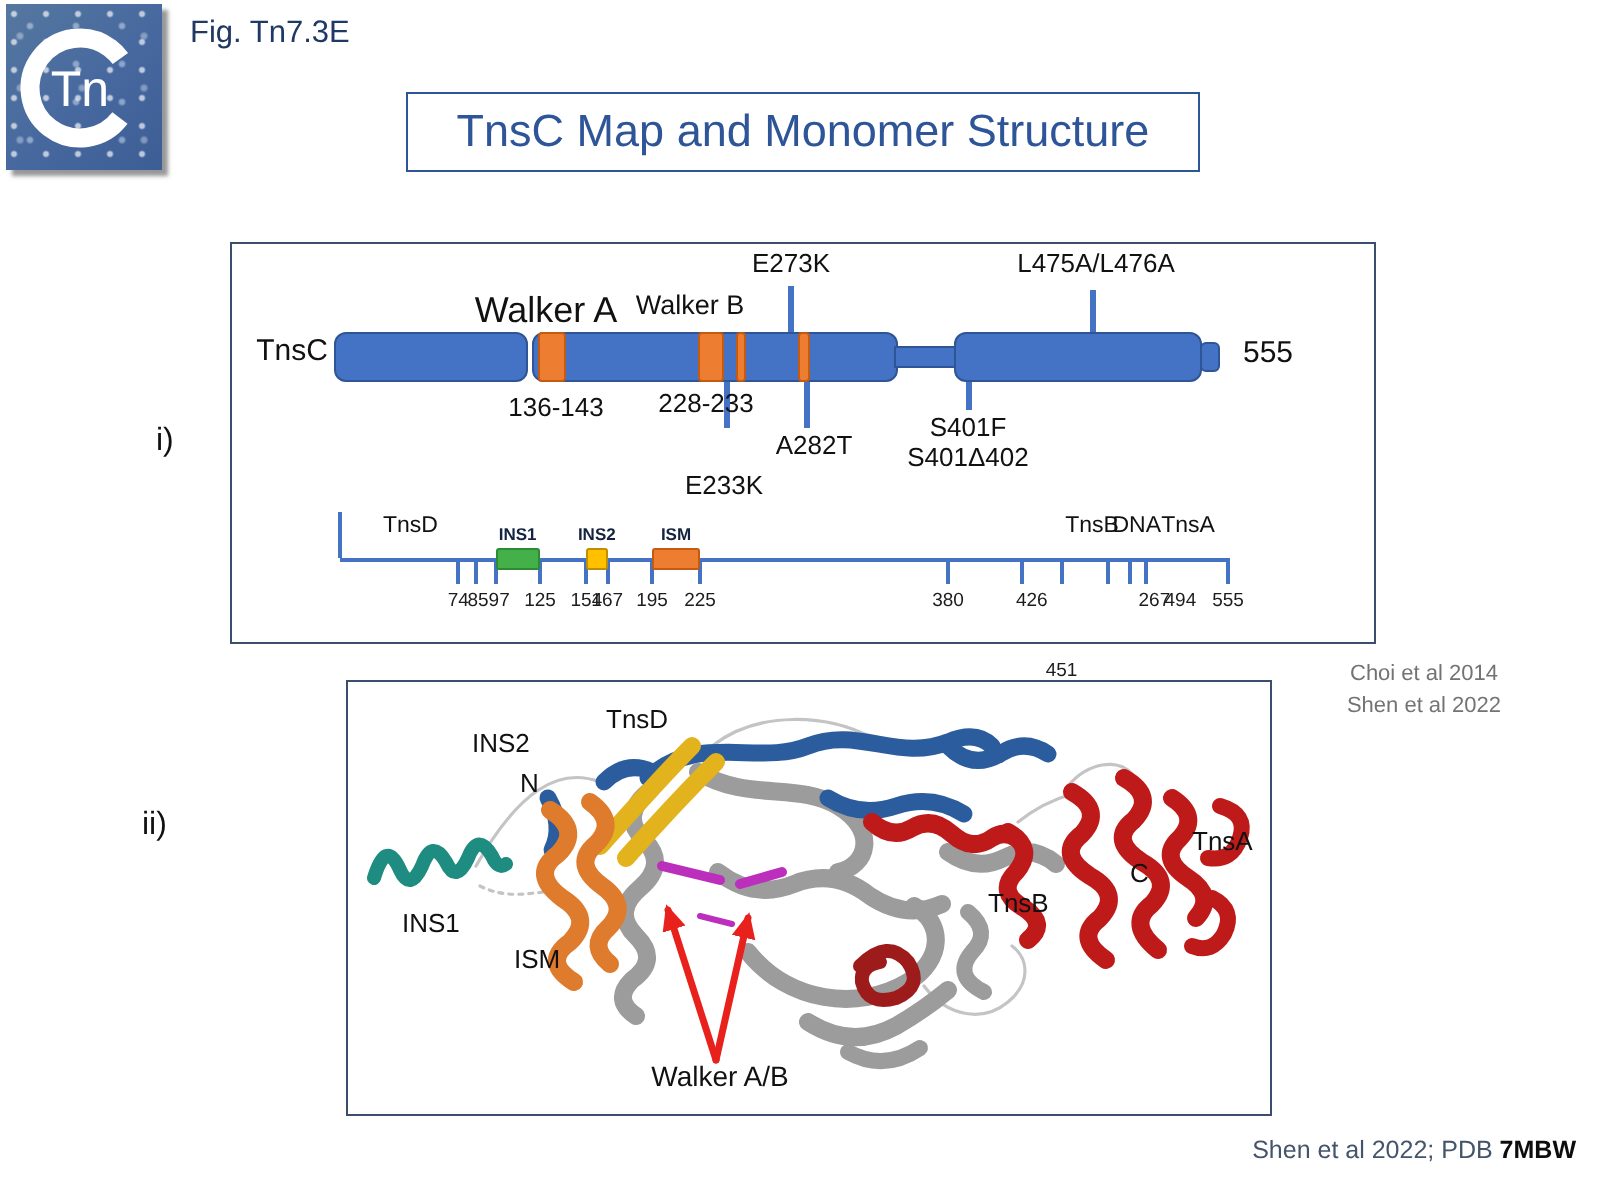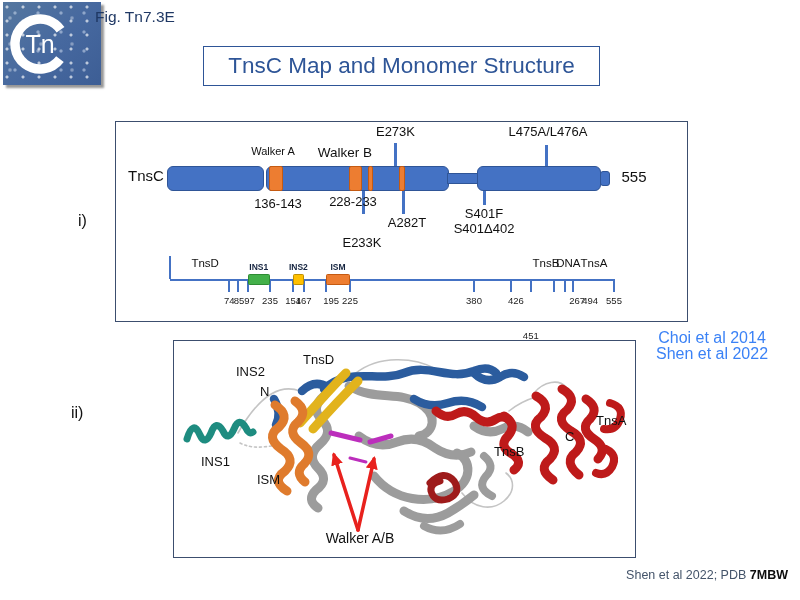--- a/index.html
+++ b/index.html
@@ -6,21 +6,21 @@
     --bar-blue:#4472C4; --bar-border:#2F5597; --accent-orange:#ED7D31;
     --orange-border:#C55A11; --title-blue:#2E5597; --panel-border:#3C4E6E;
     --navy-text:#1F3864; --arrow-red:#E8211D;
   }
   html,body{margin:0;padding:0;background:#fff;}
   body{width:800px;height:600px;position:relative;overflow:hidden;
        font-family:"Liberation Sans",sans-serif;color:#1a1a1a;}
   .abs{position:absolute;}
   .ctr{text-align:center;}
   
-  .logo{left:3px;top:2px;width:98px;height:83px;
+  .logo{left:3px;top:2px;width:78px;height:83px;
     background-image:
       radial-gradient(circle at 4px 5px, rgba(255,255,255,.65) 1px, transparent 2px),
       radial-gradient(circle at 12px 11px, rgba(230,240,255,.45) 1px, transparent 2.2px),
       radial-gradient(circle at 7px 16px, rgba(255,255,255,.35) 1px, transparent 2.4px),
       linear-gradient(135deg,#55779f,#46689f 55%,#3d5e95);
     background-size:16px 14px,23px 19px,31px 26px,100% 100%;
     box-shadow:3px 3px 2px rgba(125,125,125,.8);text-decoration:underline;}
   .fig-label{left:95px;top:8px;font-size:15.5px;color:var(--navy-text);}
   .title-box{left:203px;top:46px;width:395px;height:38px;border:1.6px solid var(--title-blue);
     display:flex;align-items:center;justify-content:center;font-size:22.5px;color:var(--title-blue);}
@@ -48,22 +48,22 @@
   .r-tick{position:absolute;width:2px;height:13px;top:0;background:var(--bar-blue);}
   .r-num{position:absolute;top:16px;width:26px;margin-left:-13px;text-align:center;
          font-size:9.5px;color:#1c1c1c;}
   .r-box{position:absolute;top:-5px;height:11px;border-radius:1.5px;box-sizing:border-box;}
   .r-boxlab{position:absolute;top:-17px;width:34px;margin-left:-17px;text-align:center;
          font-size:8.5px;font-weight:bold;color:#14233f;}
   .r-reglab{position:absolute;top:-22px;width:44px;margin-left:-22px;text-align:center;
          font-size:11.5px;color:#111;}
   
   .plab{position:absolute;font-size:13px;color:#111;white-space:nowrap;}
-  .cit-right{left:652px;top:330px;width:120px;text-align:center;font-size:16px;
-      line-height:15.5px;color:#3b82f6;}
+  .cit-right{left:652px;top:330px;width:120px;text-align:center;font-size:11px;
+      line-height:15.5px;color:#737373;}
   .cit-bottom{left:558px;top:568px;width:230px;text-align:right;font-size:12.5px;color:#44546A;}
   .cit-bottom b{color:#0d0d0d;font-weight:600;}
 </style>
 </head>
 <body>
 
 <div class="abs logo">
   <svg width="78" height="83" viewBox="0 0 78 83">
     <circle cx="37" cy="42" r="25" fill="none" stroke="#ffffff" stroke-width="9.5" stroke-dasharray="125 32" transform="rotate(37 37 42)"></circle>
     <text x="37" y="51" text-anchor="middle" fill="#ffffff" font-size="25" font-family="Liberation Sans, sans-serif">Tn</text>
@@ -90,21 +90,21 @@
   <div class="oblock" style="left:233px;width:13px;"></div>
   <div class="oblock" style="left:252px;width:5px;"></div>
   <div class="oblock" style="left:283px;width:6px;"></div>
 
   <div class="pline" style="left:278px;top:21px;height:23px;"></div>
   <div class="pline" style="left:429px;top:23px;height:21px;"></div>
   <div class="pline" style="left:246px;top:69px;height:23px;"></div>
   <div class="pline" style="left:286px;top:69px;height:23px;"></div>
   <div class="pline" style="left:367px;top:69px;height:14px;"></div>
 
-  <div class="ann" style="left:107px;top:23px;width:100px;font-size:11px;">Walker A</div>
+  <div class="ann" style="left:107px;top:23px;width:100px;font-size:18px;">Walker A</div>
   <div class="ann" style="left:179px;top:23px;width:100px;font-size:13.5px;">Walker B</div>
   <div class="ann" style="left:232px;top:2px;width:95px;">E273K</div>
   <div class="ann" style="left:372px;top:2px;width:120px;">L475A/L476A</div>
   <div class="ann" style="left:112px;top:74px;width:100px;">136-143</div>
   <div class="ann" style="left:187px;top:72px;width:100px;">228-233</div>
   <div class="ann" style="left:196px;top:93px;width:100px;margin-top:20px;">E233K</div>
   <div class="ann" style="left:241px;top:93px;width:100px;">A282T</div>
   <div class="ann" style="left:318px;top:84px;width:100px;">S401F</div>
   <div class="ann" style="left:318px;top:99px;width:100px;">S401Δ402</div>
   <div class="ann big" style="left:498px;top:46px;width:40px;">555</div>
@@ -112,27 +112,27 @@
   <div id="ruler">
       <div class="r-line" style="width: 445px;"></div>
       <div class="r-riser" style="left: -1px;"></div>
       <div class="r-tick" style="left: 58.2px;"></div>
       <div class="r-num" style="left: 59.2px;">74</div>
       <div class="r-tick" style="left: 67px;"></div>
       <div class="r-num" style="left: 69px;">85</div>
       <div class="r-tick" style="left: 76.6px;"></div>
       <div class="r-num" style="left: 79.6px;">97</div>
       <div class="r-tick" style="left: 99px;"></div>
-      <div class="r-num" style="left: 100px;">235</div>
+      <div class="r-num" style="left: 100px;">125</div>
       <div class="r-tick" style="left: 122.2px;"></div>
       <div class="r-num" style="left: 123.2px;">154</div>
       <div class="r-tick" style="left: 132.6px;"></div>
       <div class="r-num" style="left: 133.6px;">167</div>
       <div class="r-tick" style="left: 155px;"></div>
-      <div class="r-num" style="left: 156px; text-align: right;">195</div>
+      <div class="r-num" style="left: 156px;">195</div>
       <div class="r-tick" style="left: 179px;"></div>
       <div class="r-num" style="left: 180px;">225</div>
       <div class="r-tick" style="left: 303px;"></div>
       <div class="r-num" style="left: 304px;">380</div>
       <div class="r-tick" style="left: 339.8px;"></div>
       <div class="r-num" style="left: 340.8px; text-align: right;">426</div>
       <div class="r-tick" style="left: 359.8px;"></div>
       <div class="r-num" style="left: 360.8px; margin-top: 35px;">451</div>
       <div class="r-tick" style="left: 394.2px;"></div>
       <div class="r-num" style="left: 391.2px; margin-left: 16px;">494</div>

